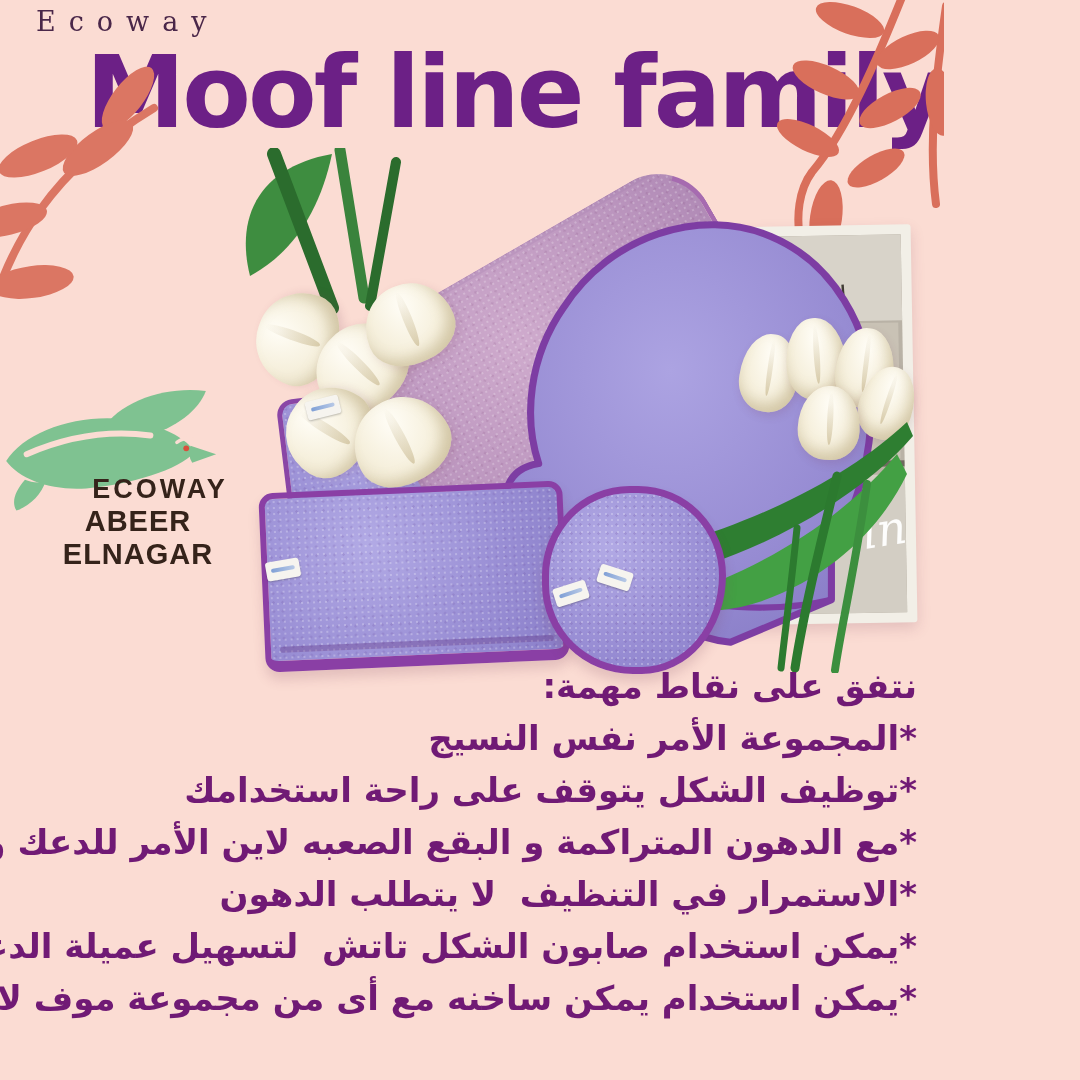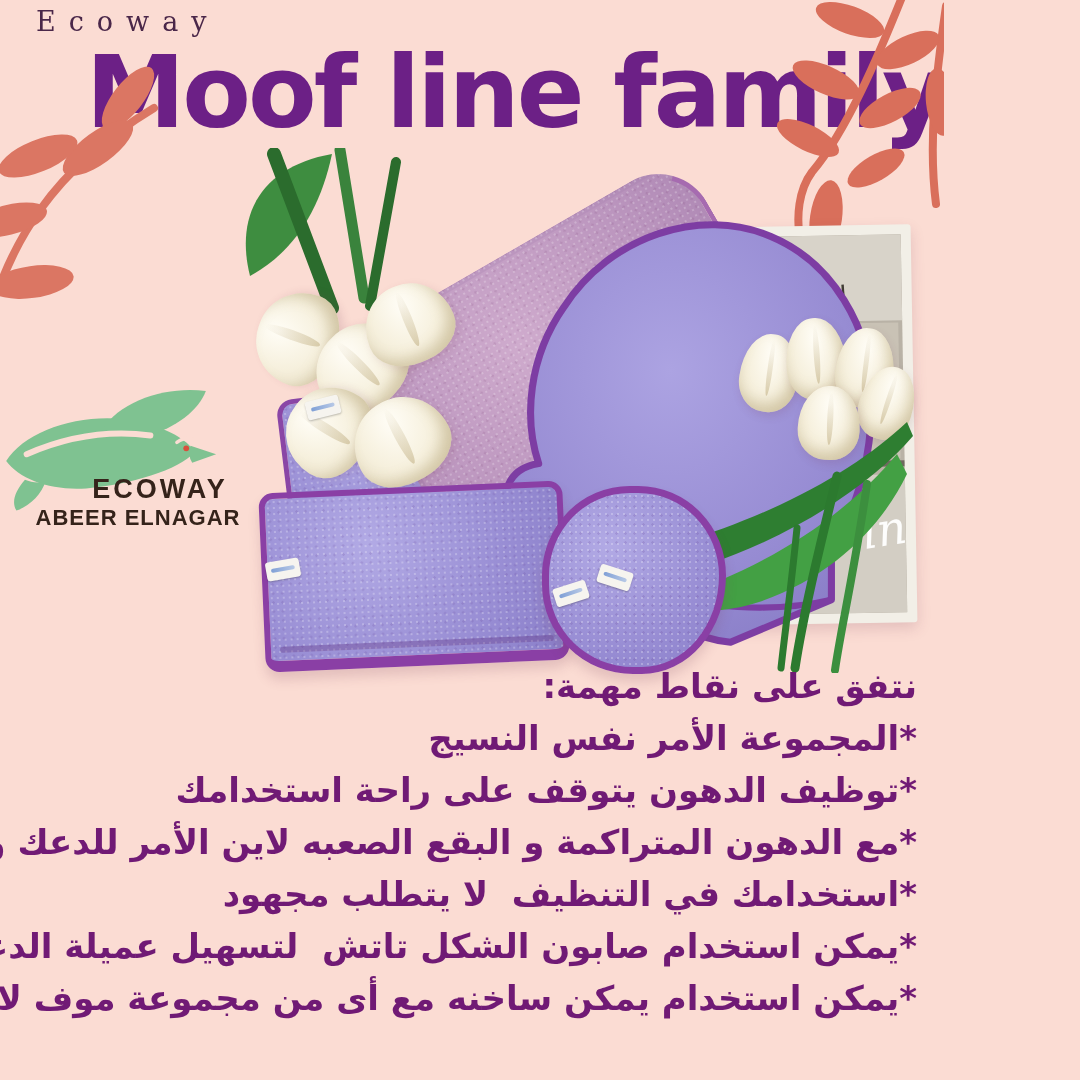--- a/index.html
+++ b/index.html
@@ -73,21 +73,21 @@
       box-shadow:0 1px 2px rgba(0,0,0,.25);z-index:6;}
   .tag:after{content:"";position:absolute;left:5px;top:7px;right:5px;height:4px;
       background:linear-gradient(90deg,#7f9fd6,#b8c9e6);border-radius:2px;}
 
   
   .logo{position:absolute;left:0;top:386px;width:260px;z-index:6;}
   .logo-bird{position:absolute;left:0;top:0;}
   .logo-name{position:absolute;top:88px;left:60px;width:200px;text-align:center;
       font-weight:bold;font-size:27px;letter-spacing:3px;color:#35231a;}
   .logo-owner{position:absolute;top:119px;left:8px;width:260px;text-align:center;
-      font-weight:bold;font-size:22px;letter-spacing:1px;color:#35231a;}
+      font-weight:bold;font-size:29px;letter-spacing:1px;color:#35231a;}
 
   
   .icon{position:absolute;z-index:7;cursor:pointer;}
   .icon svg{display:block;}
   .icon-like{left:1010px;top:282px;}
   .icon-share{left:1005px;top:365px;}
   .icon-save{left:1027px;top:459px;}
 
   
   .body-text{position:absolute;top:660px;left:10px;right:27px;z-index:7;
@@ -222,20 +222,20 @@
   </div>
   <div class="icon icon-save">
     <svg width="52" height="74" viewBox="0 0 48 48">
       <path d="M9 4 H39 V45 L24 31 L9 45 Z" fill="none" stroke="#1a1a1a" stroke-width="4" stroke-linejoin="round"></path>
     </svg>
   </div>
 
   <div class="body-text">
     <div class="ar-line">نتفق على نقاط مهمة:</div>
     <div class="ar-line">*المجموعة الأمر نفس النسيج</div>
-    <div class="ar-line">*توظيف الدهون يتوقف على راحة استخدامك</div>
+    <div class="ar-line">*توظيف الشكل يتوقف على راحة استخدامك</div>
     <div class="ar-line">*مع الدهون المتراكمة و البقع الصعبه لاين الأمر للدعك و</div>
-    <div class="ar-line">*استخدامك في التنظيف  لا يتطلب مجهود</div>
+    <div class="ar-line">*الاستمرار في التنظيف  لا يتطلب الدهون</div>
     <div class="ar-line">*يمكن استخدام صابون الشكل تاتش  لتسهيل عميلة الدعك</div>
     <div class="ar-line">*يمكن استخدام يمكن ساخنه مع أى من مجموعة موف لاين</div>
   </div>
 
 </div>
 
 </body></html>

